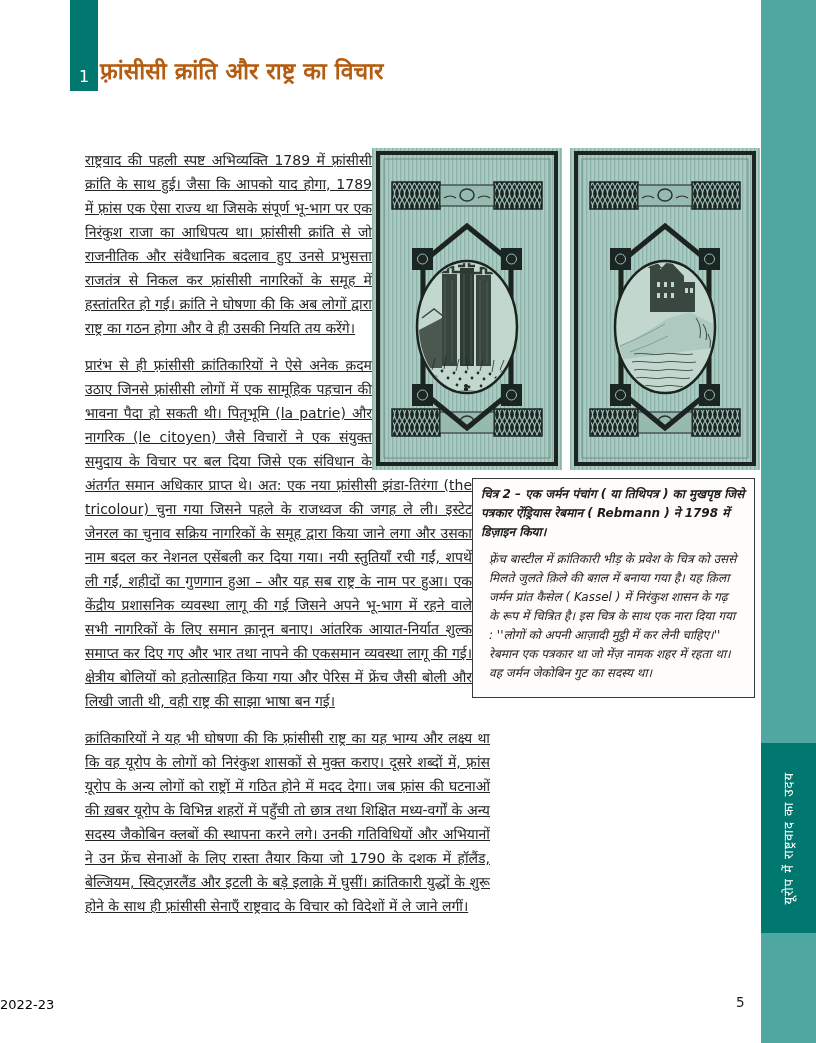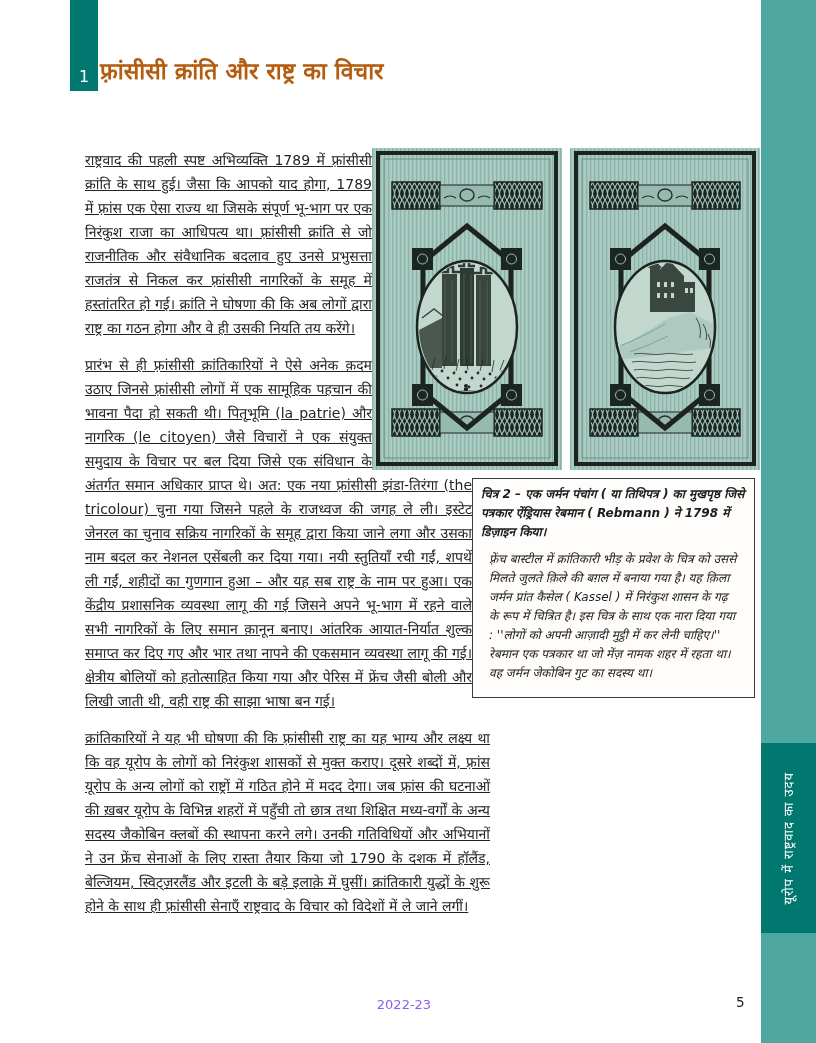--- a/index.html
+++ b/index.html
@@ -25,21 +25,21 @@
   .cap-body{margin:8px;}
 
   
   .side-strip{position:absolute;left:761px;top:0;width:55px;height:1043px;background:#4FA7A1;}
   .side-tab{position:absolute;left:0;top:743px;width:55px;height:190px;background:#00786F;
             display:flex;align-items:center;justify-content:center;}
   .side-text{writing-mode:vertical-rl;transform:rotate(180deg);color:#ffffff;font-size:13px;
              white-space:nowrap;letter-spacing:1px;}
 
   
-  .footer-year{position:absolute;left:0;top:997px;width:808px;text-align:center;font-size:13px;color:#8b5cf6;}
+  .footer-year{position:absolute;left:0;top:997px;width:808px;text-align:left;font-size:13px;color:#000000;}
   .footer-page{position:absolute;left:736px;top:994px;font-size:13.5px;color:#1d1d1d;}
 </style>
 </head>
 <body>
 
 <div class="page">
 
   <div class="chapter-bar">
     <span class="chapter-num">1</span>
   </div>

